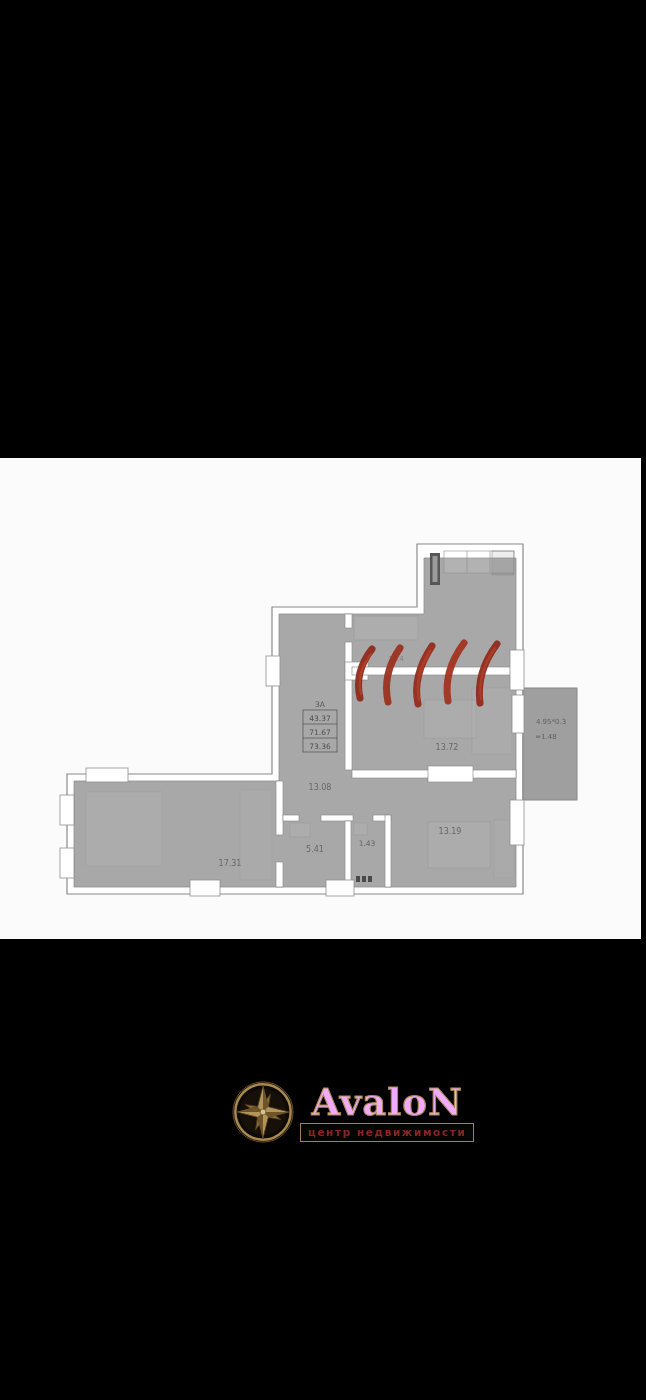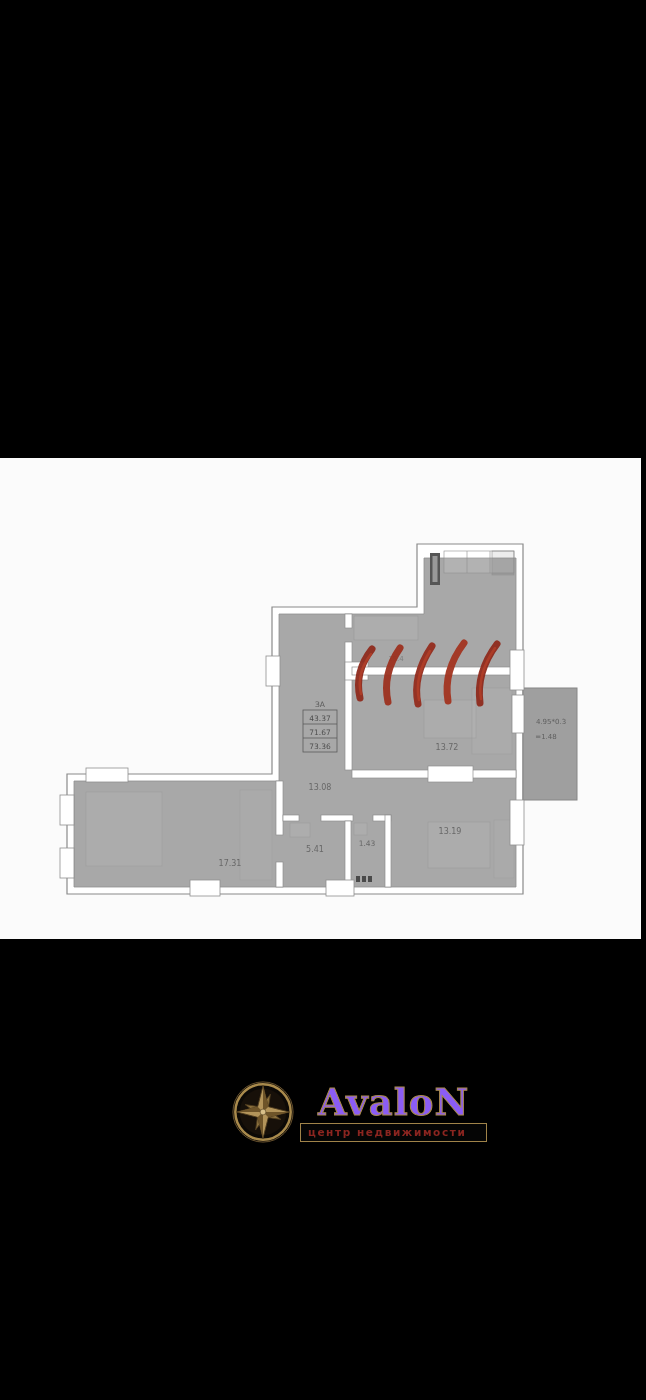--- a/index.html
+++ b/index.html
@@ -5,23 +5,23 @@
   html,body{margin:0;padding:0;background:#000;}
   .page{position:relative;width:646px;height:1400px;background:#000;overflow:hidden;
         font-family:"DejaVu Sans",sans-serif;}
   .panel{position:absolute;left:0;top:458px;width:641px;height:481px;background:#fbfbfb;}
   .panel svg{display:block;}
   
   .logo{position:absolute;left:230px;top:1079px;display:flex;align-items:center;}
   .logo .compass{width:66px;height:66px;flex:0 0 auto;}
   .logo-text{display:flex;flex-direction:column;align-items:center;margin-left:4px;}
   .brand{font-family:"DejaVu Serif",serif;font-weight:bold;font-size:37px;line-height:38px;
-         color:#8b5cf6;-webkit-text-stroke:1px #a98a4c;letter-spacing:1px;}
+         color:#f0abfc;-webkit-text-stroke:1px #a98a4c;letter-spacing:1px;}
   .tagline{margin-top:2px;border:1.5px solid #a08349;color:#8b2520;background:#050505;
-           font-size:10.5px;font-weight:bold;letter-spacing:1.6px;padding:2px 20px 3px 7px;
+           font-size:10.5px;font-weight:bold;letter-spacing:1.6px;padding:2px 7px 3px 7px;
            white-space:nowrap;}
   text{font-family:"DejaVu Sans",sans-serif;}
 </style>
 </head>
 <body>
 
 <div class="page">
 
   <div class="panel">
     <svg width="641" height="481" viewBox="0 0 641 481">

